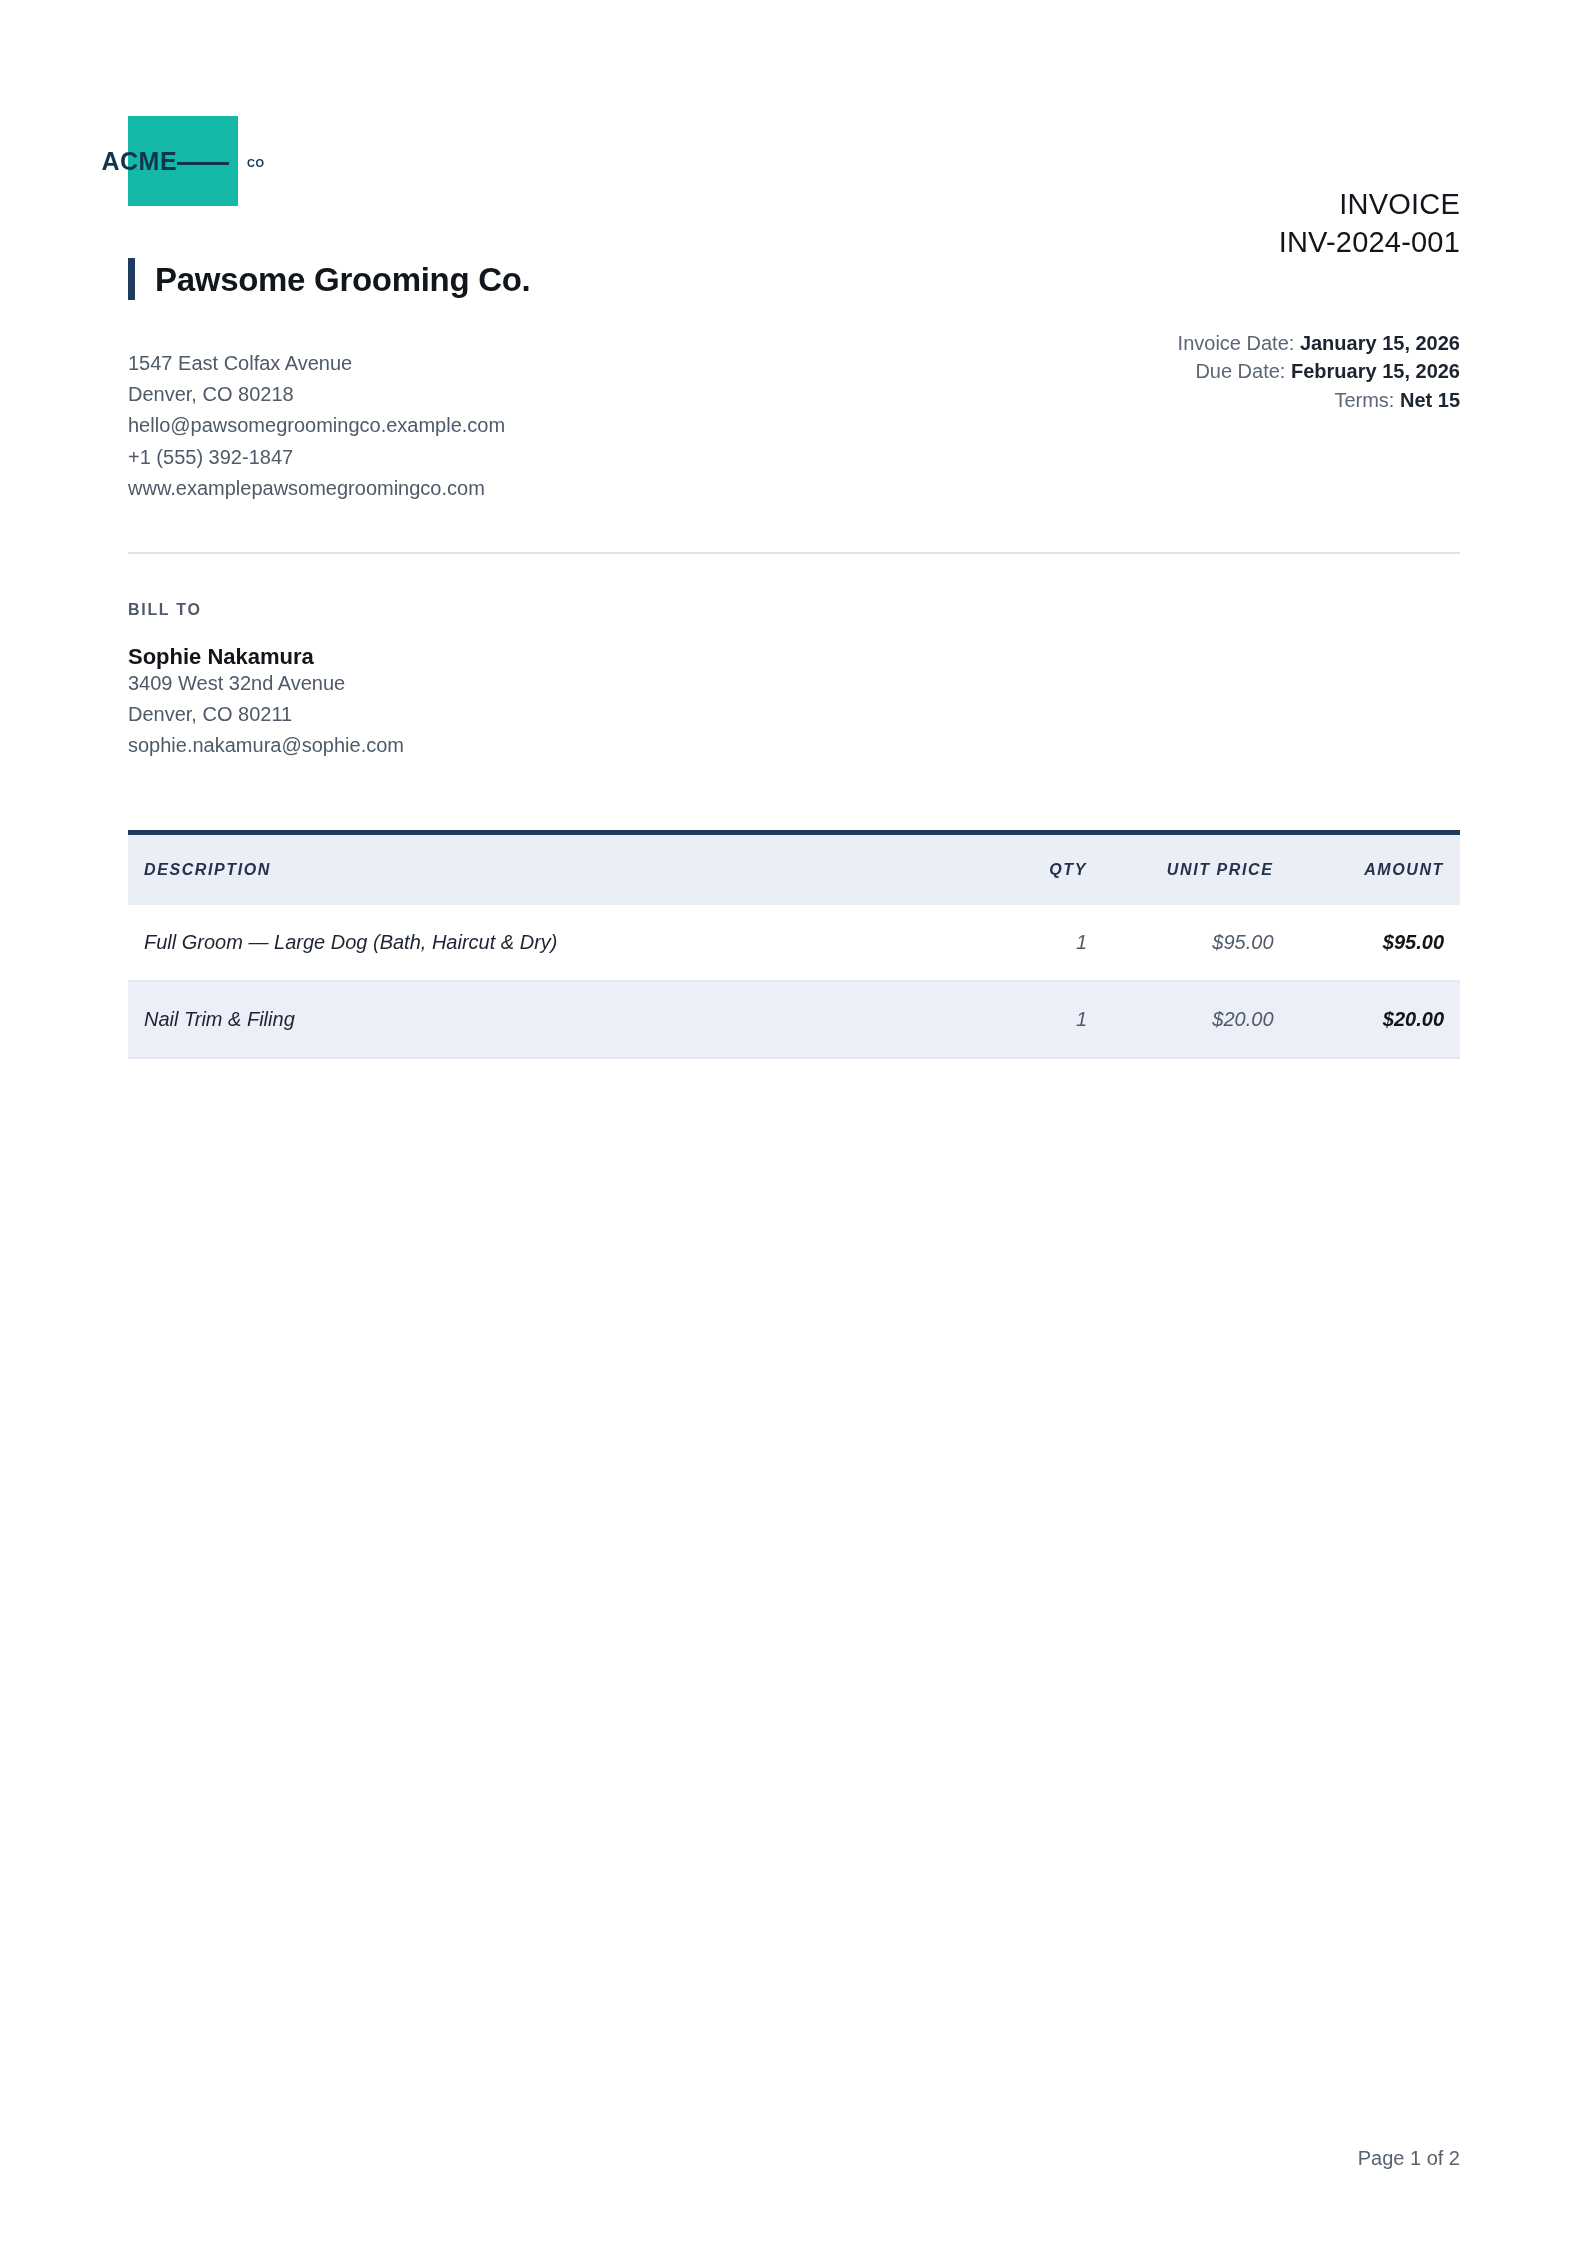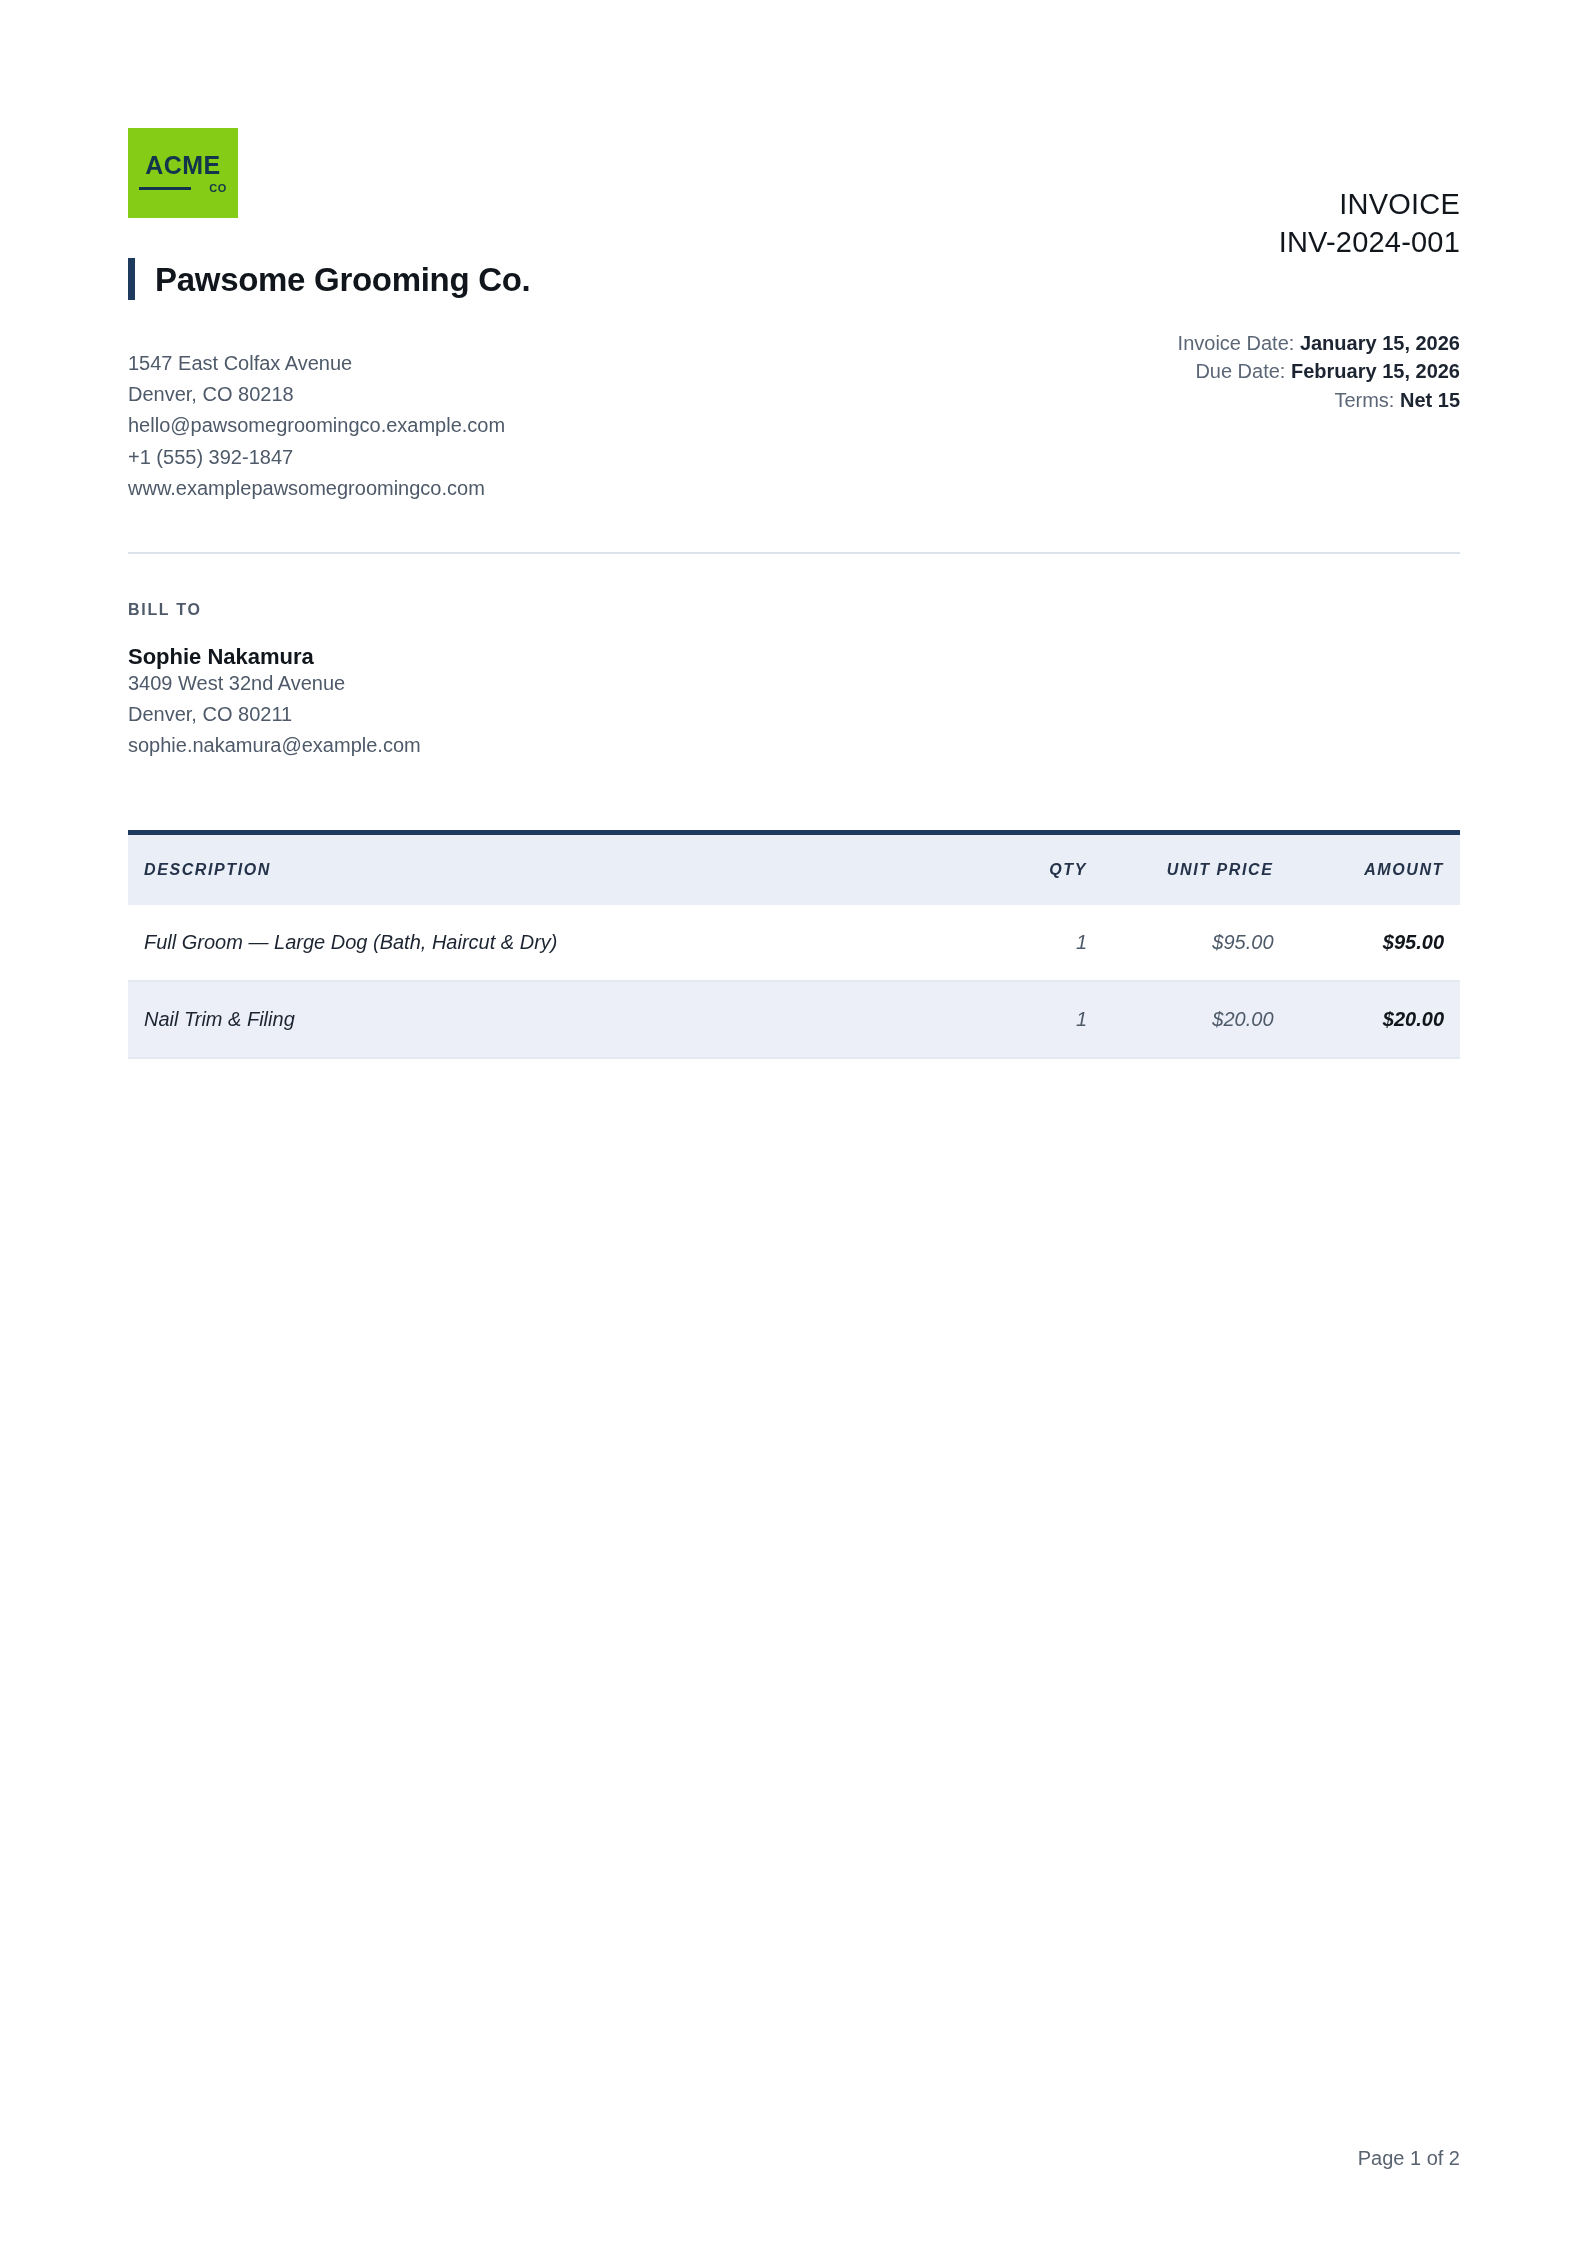--- a/index.html
+++ b/index.html
@@ -24,26 +24,26 @@
     left: 128px;
     top: 0;
     width: 1332px;
     height: 2246px;
   }
 
   
   .logo-box {
     position: absolute;
     left: 0;
-    top: 128px;
+    top: 116px;
     width: 110px;
     height: 90px;
-    background: #84cc16;
+    background: #14b8a6;
     display: flex;
-    flex-direction: column;
+    flex-direction: row;
     align-items: center;
     justify-content: center;
   }
   .logo-word {
     font-size: 25px;
     font-weight: bold;
     color: #12344d;
     letter-spacing: 0.5px;
     line-height: 1;
   }
@@ -301,21 +301,21 @@
     </div>
 
     <div class="divider"></div>
 
     <div class="billto-block">
       <div class="billto-label">BILL TO</div>
       <div class="billto-name">Sophie Nakamura</div>
       <div class="billto-lines">
         <div class="billto-line">3409 West 32nd Avenue</div>
         <div class="billto-line">Denver, CO 80211</div>
-        <div class="billto-line">sophie.nakamura@example.com</div>
+        <div class="billto-line">sophie.nakamura@sophie.com</div>
       </div>
     </div>
 
     <div class="table">
       <table>
         <colgroup>
           <col class="c-desc">
           <col class="c-qty">
           <col class="c-unit">
           <col class="c-amount">

